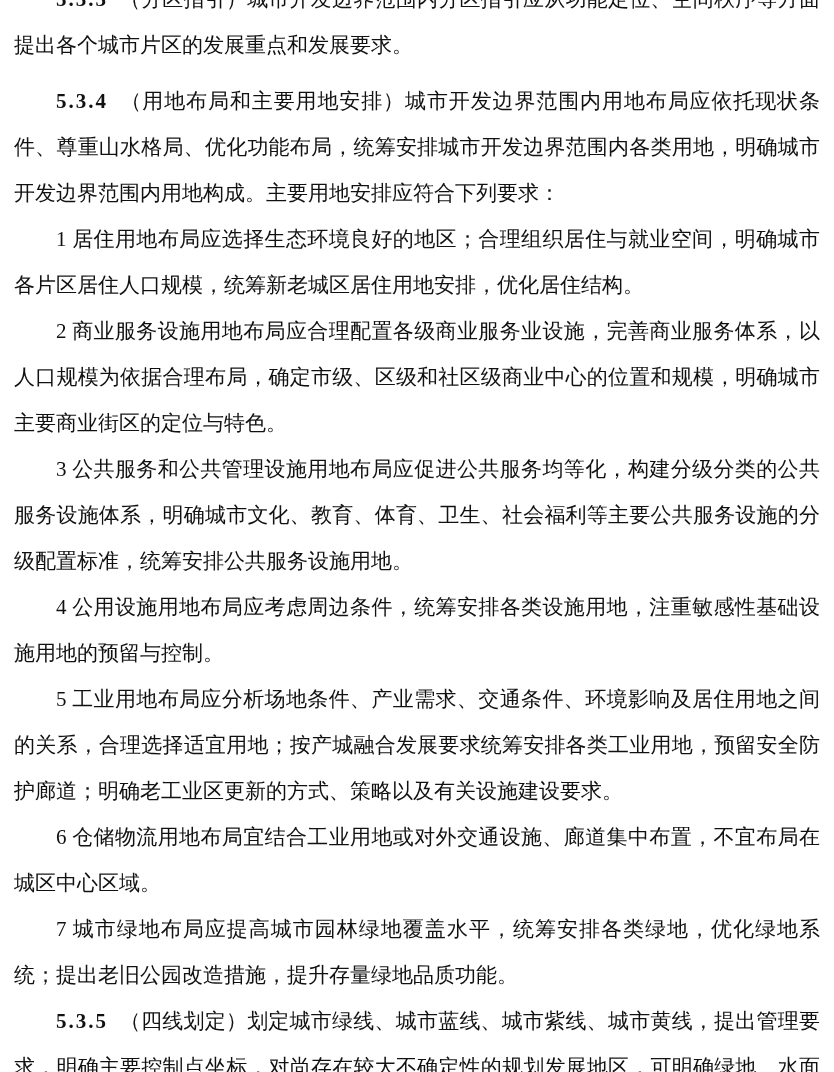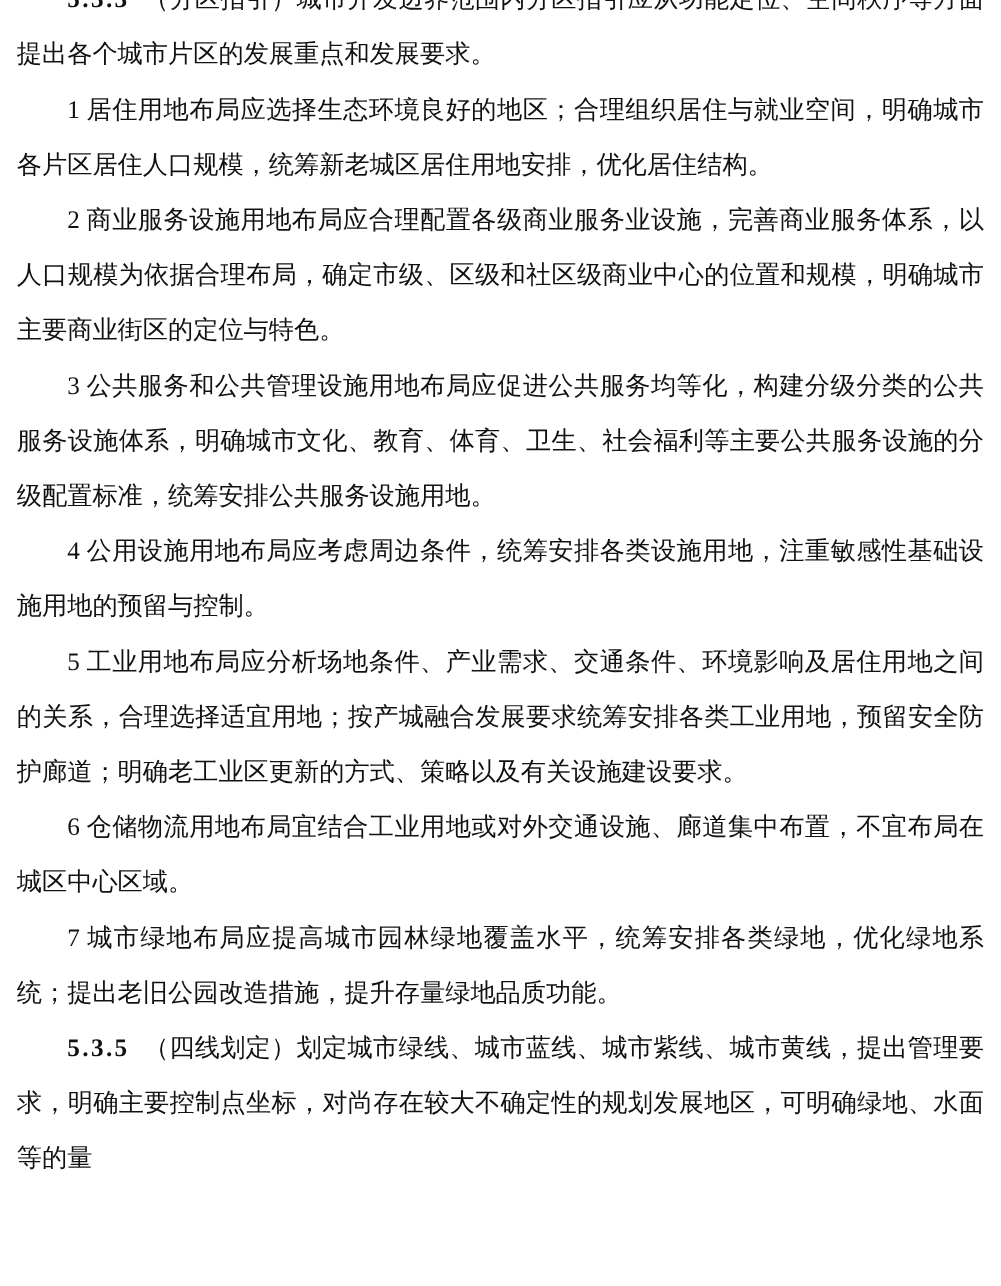--- a/index.html
+++ b/index.html
@@ -47,20 +47,23 @@
 </head>
 <body>
 
 <div class="page">
   <div class="content">
 
     <p class="para">
       <span class="num">5.3.3</span><span>（分区指引）城市开发边界范围内分区指引应从功能定位、空间秩序等方面提出各个城市片区的发展重点和发展要求。</span>
     </p>
 
+    <p class="para space-before">
+      <span class="num">5.3.4</span><span>（用地布局和主要用地安排）城市开发边界范围内用地布局应依托现状条件、尊重山水格局、优化功能布局，统筹安排城市开发边界范围内各类用地，明确城市开发边界范围内用地构成。主要用地安排应符合下列要求：</span>
+    </p>
 
     <p class="para">
       <span>1 居住用地布局应选择生态环境良好的地区；合理组织居住与就业空间，明确城市各片区居住人口规模，统筹新老城区居住用地安排，优化居住结构。</span>
     </p>
 
     <p class="para">
       <span>2 商业服务设施用地布局应合理配置各级商业服务业设施，完善商业服务体系，以人口规模为依据合理布局，确定市级、区级和社区级商业中心的位置和规模，明确城市主要商业街区的定位与特色。</span>
     </p>
 
     <p class="para">

